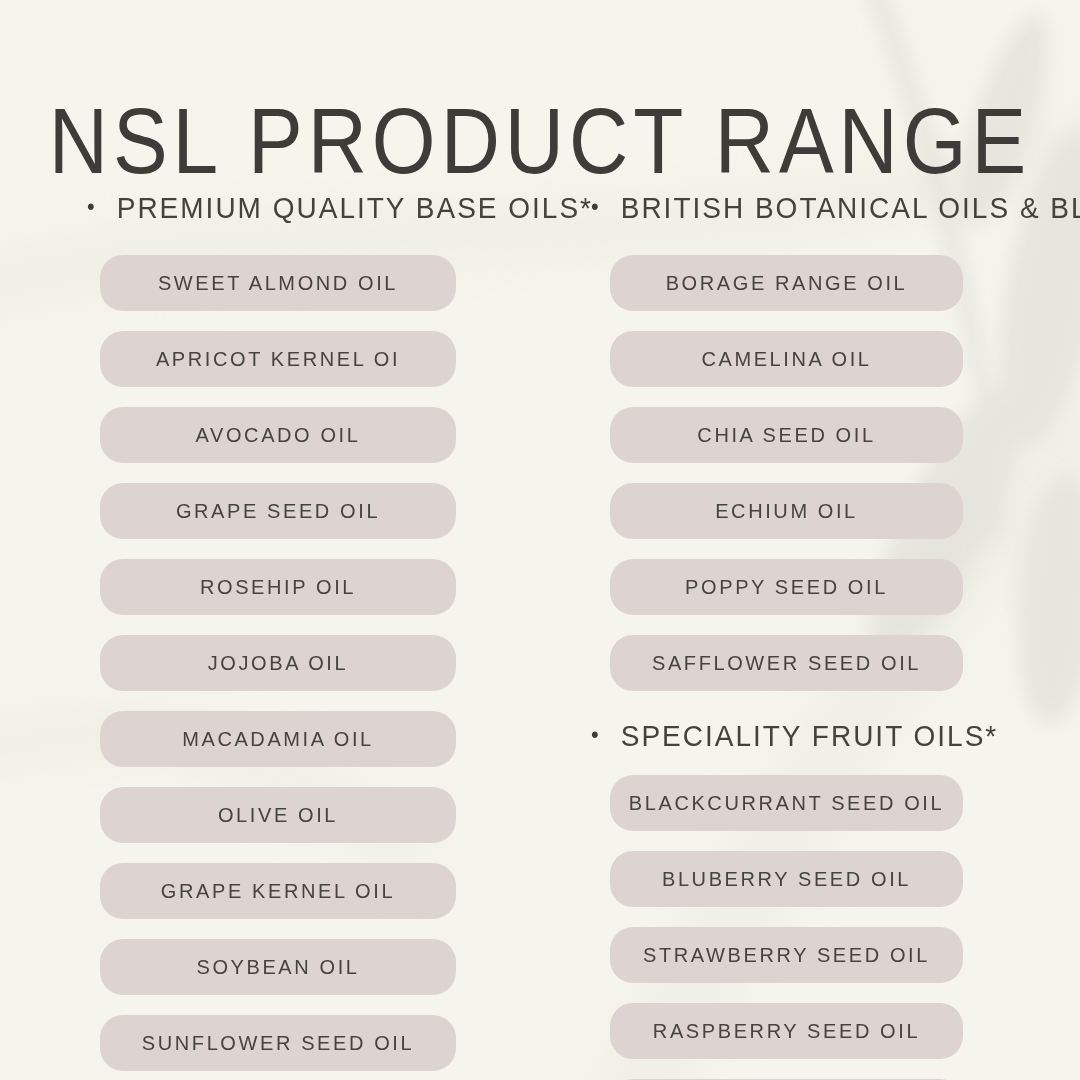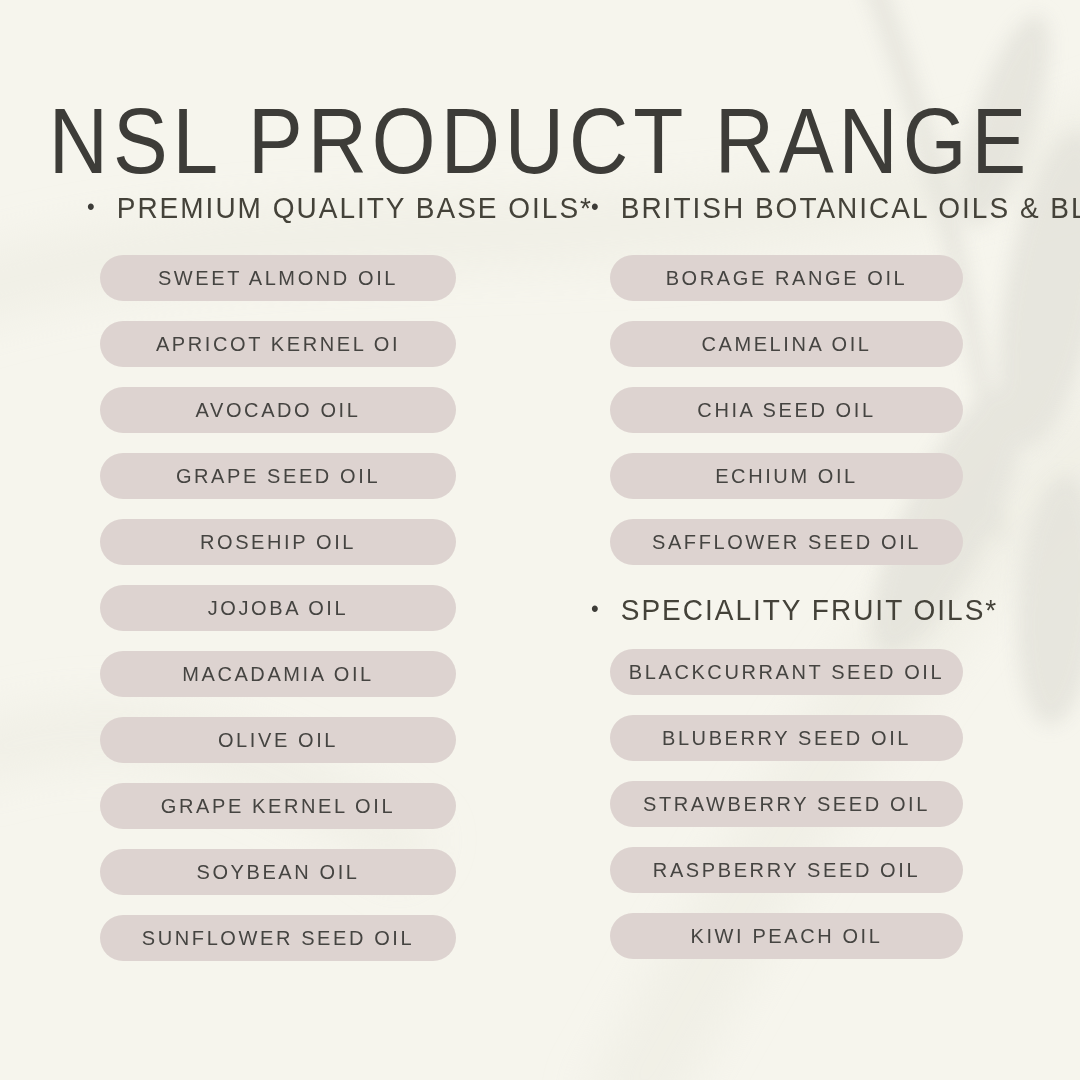--- a/index.html
+++ b/index.html
@@ -58,21 +58,21 @@
   .bullet {
     font-size: 22px;
     color: #3d3c38;
     line-height: 1;
   }
 
   .pill-list { margin-top: 31px; }
 
   .pill {
     width: 100%;
-    height: 46px;
+    height: 56px;
     border-radius: 23px;
     background: #ddd3d0;
     display: flex;
     align-items: center;
     justify-content: center;
     margin-bottom: 20px;
     box-sizing: border-box;
   }
   .pill span {
     color: #454441;
@@ -168,20 +168,23 @@
     <div class="pill">
         <span>CAMELINA OIL</span>
       </div>
     <div class="pill">
         <span>CHIA SEED OIL</span>
       </div>
     <div class="pill">
         <span>ECHIUM OIL</span>
       </div>
     <div class="pill">
+        <span>POPPY SEED OIL</span>
+      </div>
+    <div class="pill">
         <span>SAFFLOWER SEED OIL</span>
       </div>
   </div>
 
   <div class="section-heading sub-heading">
     <span class="bullet">•</span>
     <span>SPECIALITY FRUIT OILS*</span>
   </div>
   <div class="pill-list">
     <div class="pill">

